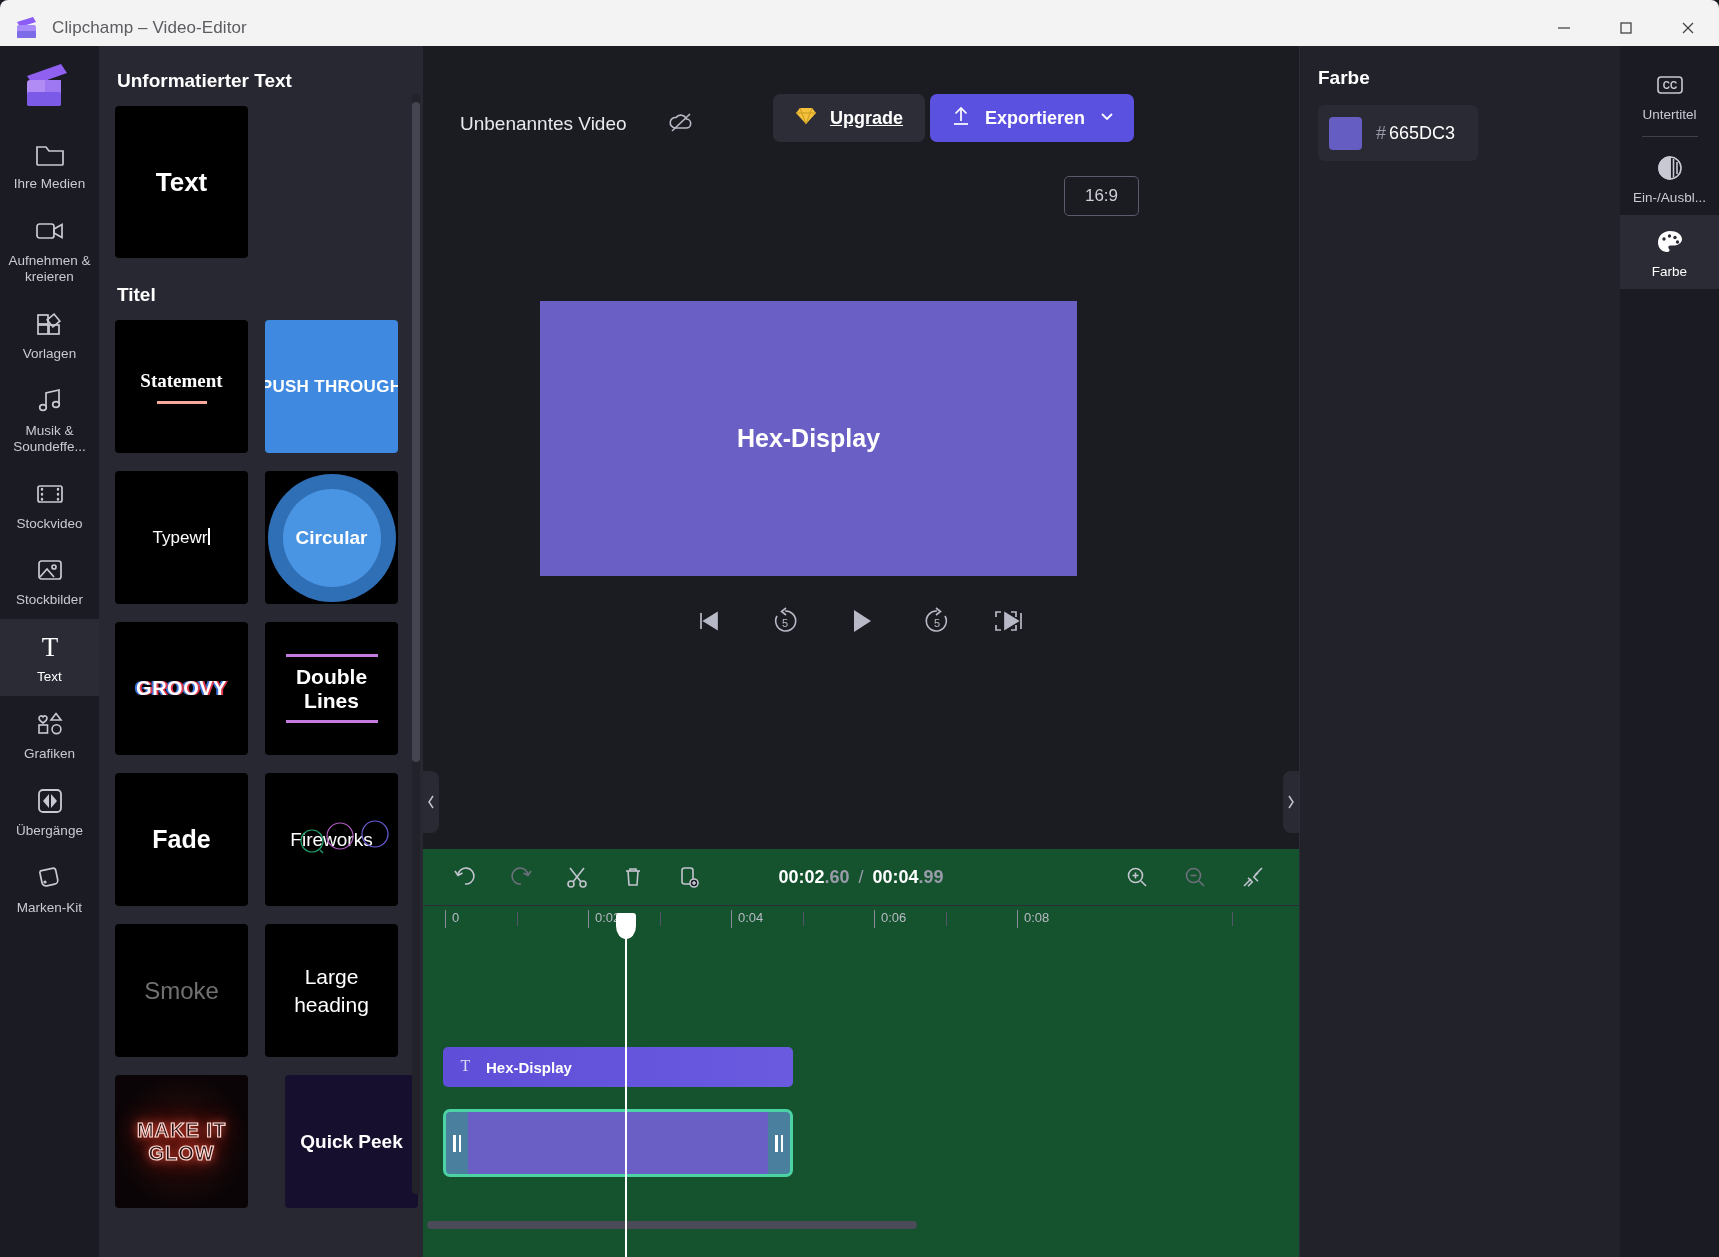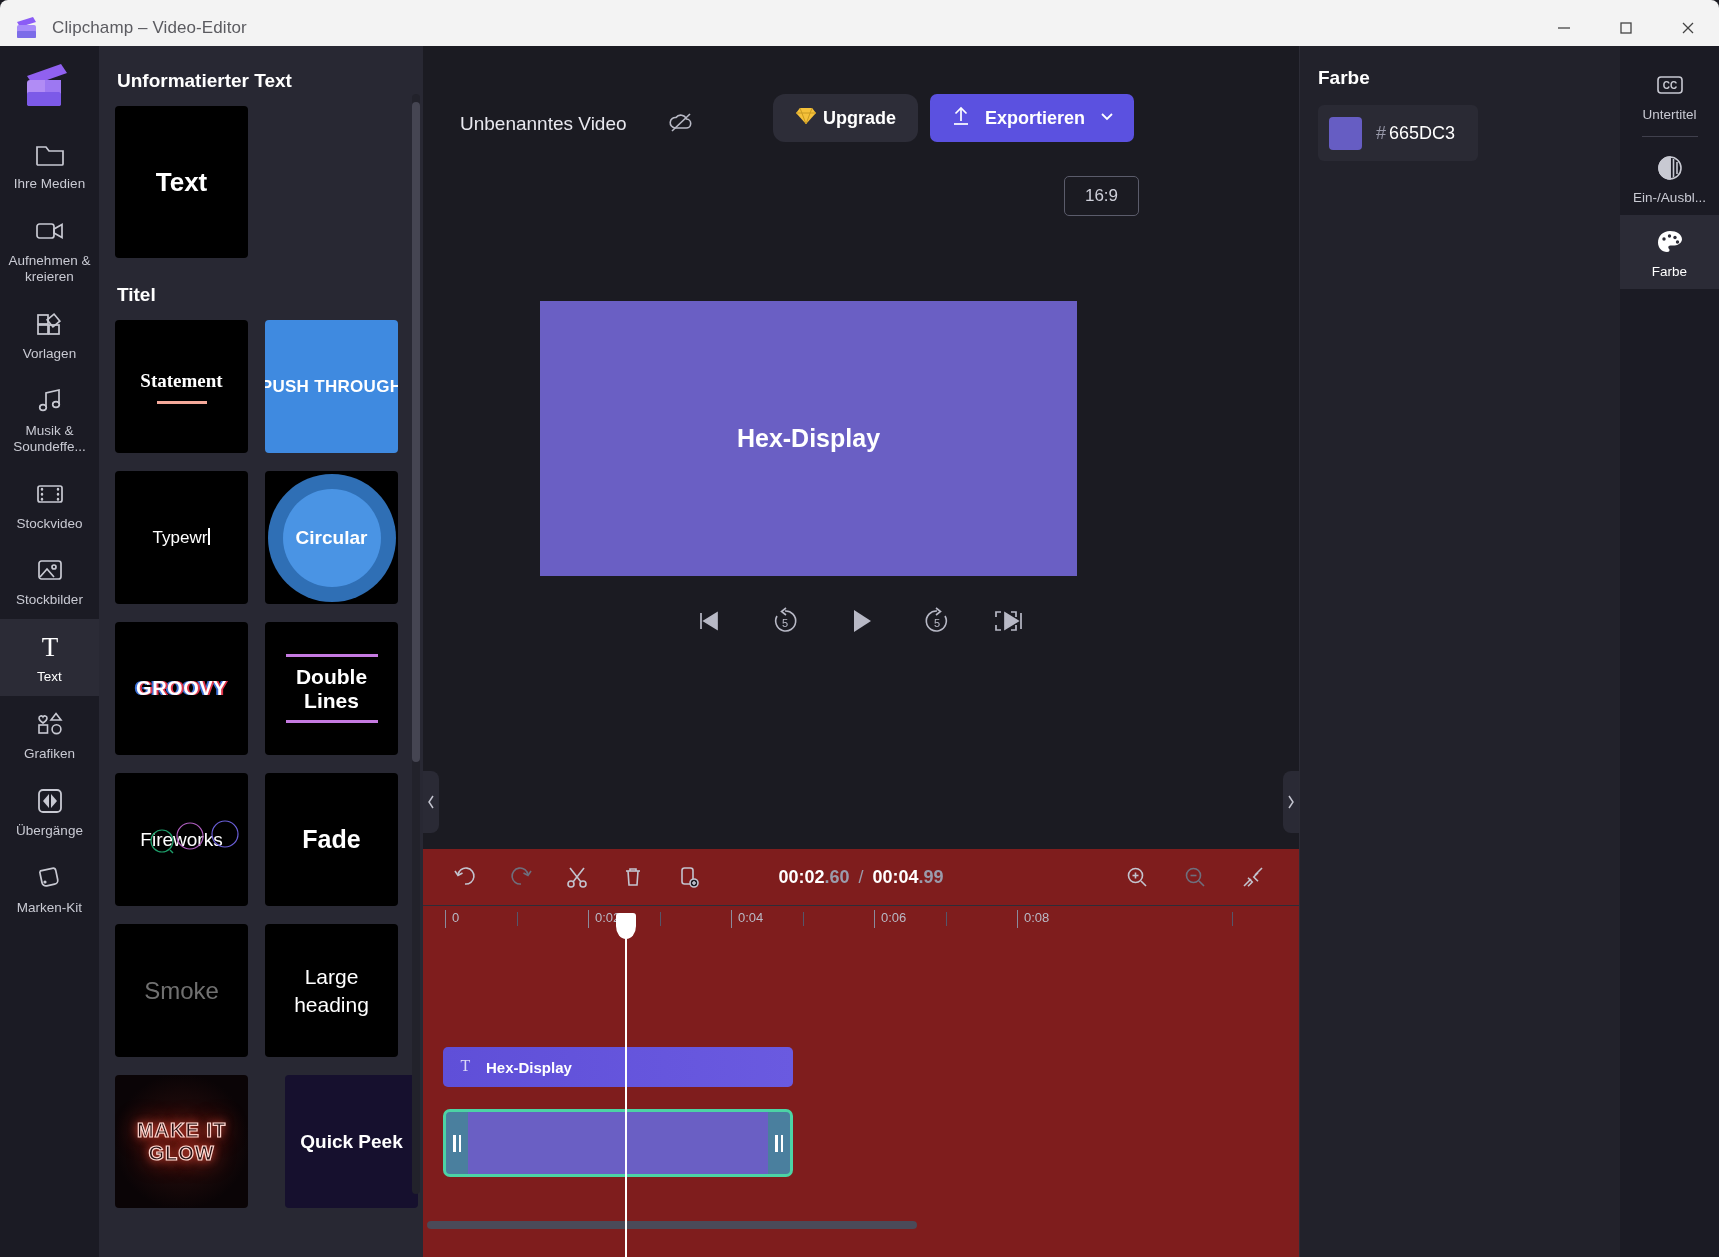--- a/index.html
+++ b/index.html
@@ -98,22 +98,22 @@
 
   
   .stage {
     position:absolute; left:423px; top:0; right:420px; height:1211px; background:#1b1b22;
   }
   .topbar { position:relative; height:120px; }
   .proj-title { position:absolute; left:37px; top:67px; font-size:19px; color:#e8e8ef; }
   .cloud-off { position:absolute; left:244px; top:64px; color:#b9bac6; }
   .btn-upgrade {
     position:absolute; left:350px; top:48px; height:48px; padding:0 22px;
-    background:#2d2d38; border-radius:12px; display:flex; align-items:center; gap:6px;
-    color:#fff; font-size:18px; font-weight:bold; cursor:pointer; border:none;
+    background:#2d2d38; border-radius:7px; display:flex; align-items:center; gap:13px;
+    color:#fff; font-size:18px; font-weight:bold; cursor:pointer; border:none;text-decoration:underline;
   }
   .btn-export {
     position:absolute; left:507px; top:48px; height:48px; padding:0 18px 0 20px;
     background:#5b51e0; border-radius:7px; display:flex; align-items:center; gap:13px;
     color:#fff; font-size:18px; font-weight:bold; cursor:pointer; border:none;
   }
   .ratio-chip {
     position:absolute; left:641px; top:130px; width:75px; height:40px;
     border:1px solid #5b5c6b; border-radius:5px; color:#cfd0da; font-size:17px;
     display:flex; align-items:center; justify-content:center; cursor:pointer;
@@ -142,21 +142,21 @@
     background:#fff; display:flex; align-items:center; justify-content:center; cursor:pointer;
     box-shadow: 0 2px 8px rgba(0,0,0,.45);
   }
   .tl-collapse {
     position:absolute; left:665px; top:777px; width:80px; height:26px;
     background:#262630; border-top-left-radius:10px; border-top-right-radius:10px;
     display:flex; align-items:flex-start; justify-content:center; padding-top:3px;
     color:#c3c4cf; cursor:pointer;
   }
   
-  .timeline { position:absolute; left:0; top:803px; right:0; bottom:0; background:#7f1d1d; }
+  .timeline { position:absolute; left:0; top:803px; right:0; bottom:0; background:#14532d; }
   .tl-tools { position:relative; height:56px; display:flex; align-items:center; }
   .tl-ico { width:44px;height:44px;display:flex;align-items:center;justify-content:center;color:#c3c4cf;cursor:pointer;}
   .tl-ico.dim { color:#6e6f7d; }
   .tl-left { display:flex; align-items:center; gap:12px; margin-left:20px; }
   .tl-time { position:absolute; left:50%; transform:translateX(-50%); font-size:18px; }
   .tl-time .cur { color:#fff; font-weight:bold; }
   .tl-time .cur .ms { color:#9a9bab; }
   .tl-time .sep { color:#9a9bab; margin:0 4px; }
   .tl-time .tot { color:#fff; font-weight:bold; }
   .tl-time .tot .ms { color:#9a9bab; }
@@ -409,33 +409,33 @@
 
           <div class="tcard">
             <div class="t-double">
               <div class="ln top"></div>
               <span>Double<br>Lines</span>
               <div class="ln bot"></div>
             </div>
           </div>
 
           <div class="tcard">
+            <span class="t-fade">Fade</span>
+          </div>
+
+          <div class="tcard">
             <span class="t-fire">
               <svg style="position:absolute;left:-8px;top:-12px;" width="130" height="44" viewBox="0 0 130 44" fill="none">
                 <circle cx="30" cy="24" r="11" stroke="#1e9e6a" stroke-width="1.2"></circle>
                 <circle cx="58" cy="19" r="13" stroke="#b05ec0" stroke-width="1.2"></circle>
                 <circle cx="93" cy="17" r="13" stroke="#6a5fd8" stroke-width="1.2"></circle>
                 <line x1="38" y1="33" x2="41" y2="36" stroke="#1e9e6a" stroke-width="1.4"></line>
               </svg>
               <span>Fireworks</span>
             </span>
-          </div>
-
-          <div class="tcard">
-            <span class="t-fade">Fade</span>
           </div>
 
           <div class="tcard">
             <span class="t-smoke">Smoke</span>
           </div>
 
           <div class="tcard">
             <span class="t-large">Large<br>heading</span>
           </div>
 

